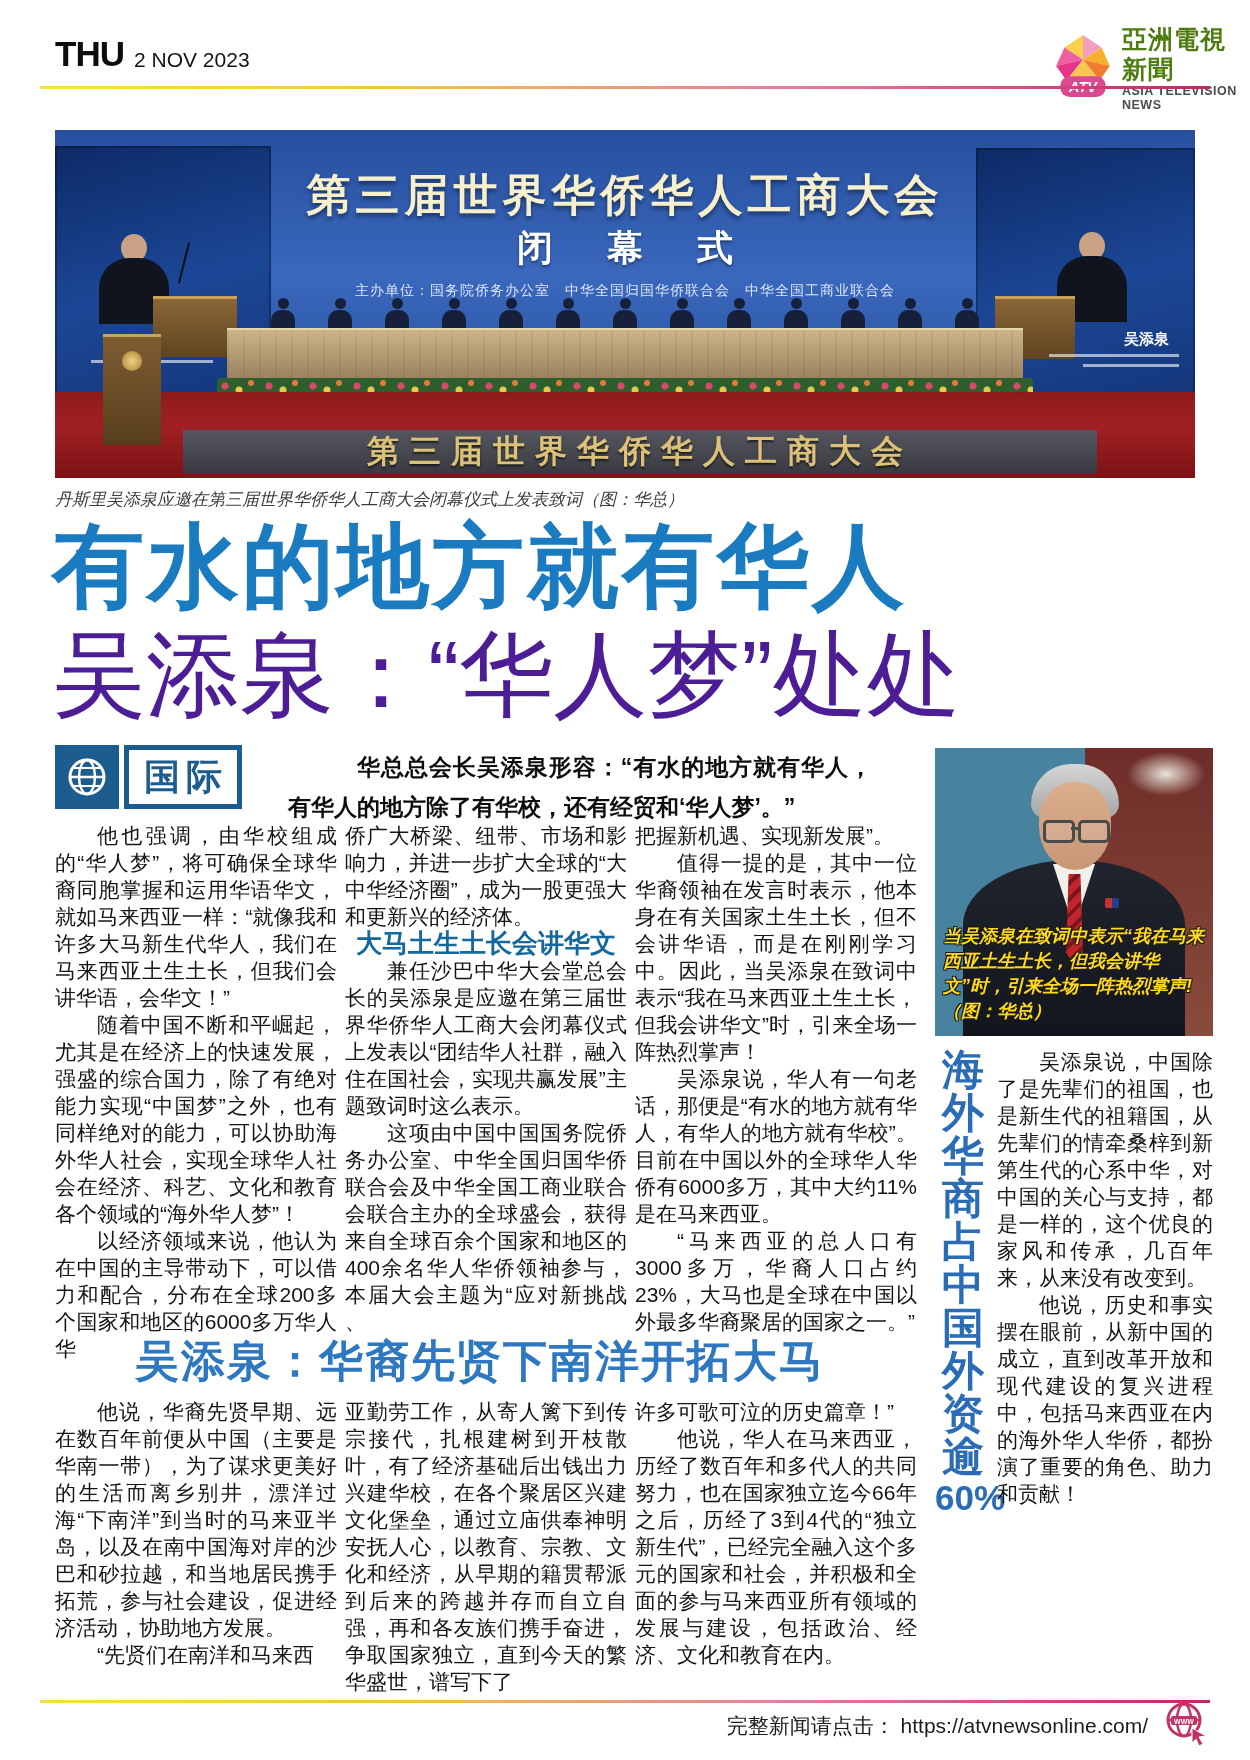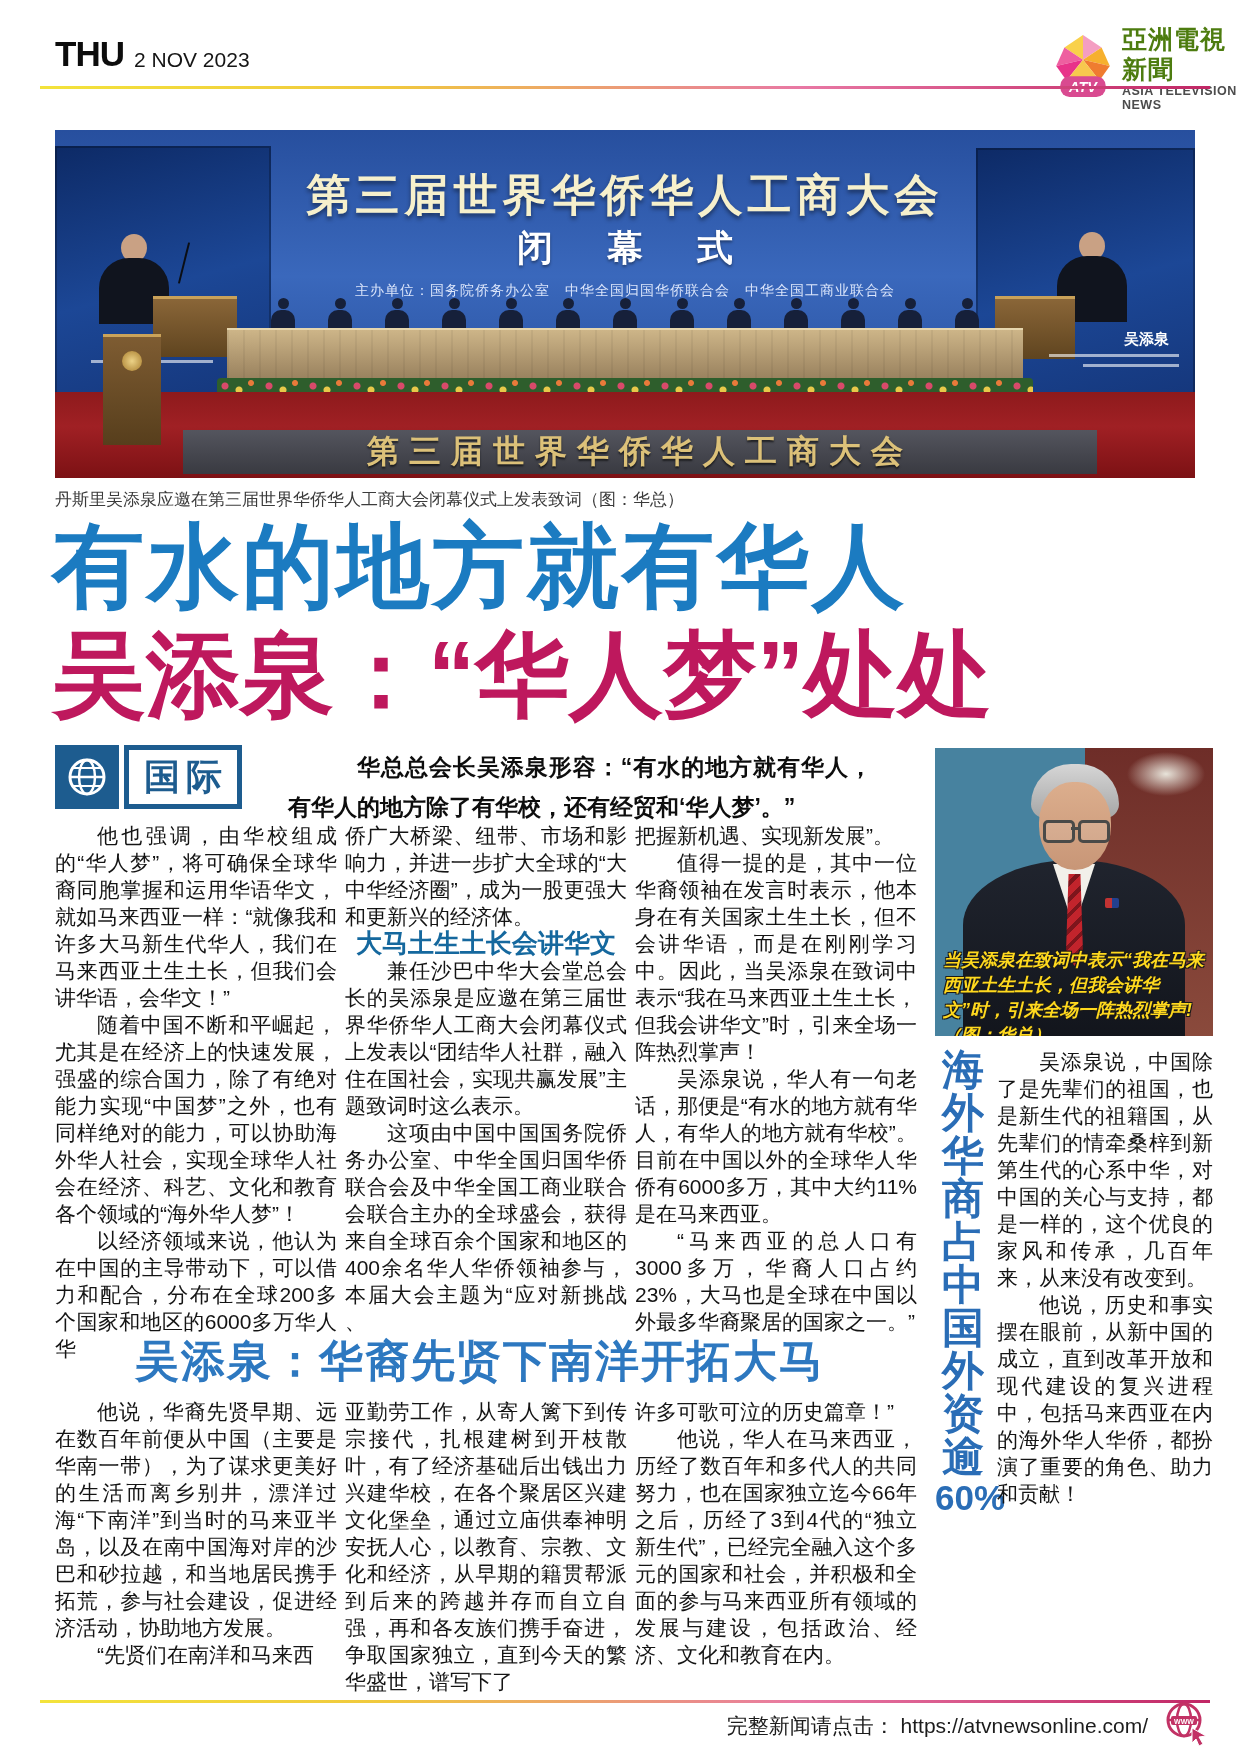--- a/index.html
+++ b/index.html
@@ -61,25 +61,25 @@
         background-size:44px 18px;background-repeat:repeat-x;}
   .floor{left:0;right:0;top:262px;height:86px;background:linear-gradient(180deg,#8e1a1c,#a02024 40%,#7c1114);}
   .rostrum{left:48px;top:204px;width:58px;height:108px;background:linear-gradient(#7e5c32,#573e1c);
         border-top:3px solid #caa35a;}
   .rostrum-emblem{left:19px;top:14px;width:20px;height:20px;border-radius:50%;
         background:radial-gradient(#ecd287,#a87d2e);}
   .stage-banner{left:128px;right:98px;top:300px;height:44px;background:linear-gradient(180deg,#54555e,#393a41);
         display:flex;align-items:center;justify-content:center;font-size:32px;font-weight:900;
         color:#dcc179;letter-spacing:10px;text-shadow:0 2px 2px rgba(0,0,0,.6);}
 
-  .hero-cap{left:55px;top:488px;width:1120px;font-size:17px;color:#3b3b3b;}
+  .hero-cap{left:55px;top:488px;width:1120px;font-size:17px;font-style:italic;color:#3b3b3b;}
 
   
   .kicker{left:52px;top:514px;font-size:92px;line-height:104px;font-weight:900;color:#1b7bc1;letter-spacing:3px;}
-  .mainline{left:52px;top:620px;font-size:94px;line-height:110px;font-weight:700;color:#be185d;}
+  .mainline{left:52px;top:620px;font-size:94px;line-height:110px;font-weight:400;color:#4c1d95;}
 
   
   .badge{left:55px;top:745px;display:flex;height:64px;}
   .badge-globe{width:64px;height:64px;background:#1d5c8f;display:flex;align-items:center;justify-content:center;}
   .badge-box{width:118px;height:64px;border:5px solid #1d5c8f;box-sizing:border-box;margin-left:5px;
         display:flex;align-items:center;justify-content:center;font-size:36px;font-weight:900;
         color:#1d5c8f;letter-spacing:6px;text-indent:6px;}
   .intro{left:288px;top:747px;width:584px;font-size:23px;font-weight:bold;line-height:40px;
         text-indent:3em;text-align:justify;color:#0d0d0d;}
 
@@ -107,21 +107,21 @@
   .po-bridge{left:136px;top:79px;width:8px;height:3px;background:#4a4a48;}
   .po-suit{left:28px;top:112px;width:222px;height:180px;border-radius:54% 54% 0 0/70px;
         background:linear-gradient(#20242e,#12151c);}
   .po-shirt{left:118px;top:116px;width:42px;height:64px;background:#f2f0ea;
         clip-path:polygon(0 0,100% 0,50% 100%);}
   .po-tie{left:131px;top:126px;width:17px;height:92px;
         background:repeating-linear-gradient(135deg,#c2242c 0 7px,#7e151c 7px 11px);
         clip-path:polygon(15% 0,85% 0,100% 85%,50% 100%,0 85%);}
   .po-pin{left:170px;top:150px;width:14px;height:10px;border-radius:2px;
         background:linear-gradient(90deg,#c23333 50%,#23408e 50%);}
-  .po-cap{left:8px;right:6px;top:200px;font-size:18px;line-height:25px;font-style:italic;font-weight:bold;
+  .po-cap{left:8px;right:6px;top:176px;font-size:18px;line-height:25px;font-style:italic;font-weight:bold;
         color:#ffd91e;text-shadow:1px 1px 0 #1a1a1a,-1px -1px 0 #1a1a1a,1px -1px 0 #1a1a1a,-1px 1px 0 #1a1a1a;}
 
   
   .rail{left:935px;top:1048px;width:278px;font-size:21px;line-height:27px;text-align:justify;color:#141414;}
   .rail p{margin:0;text-indent:2em;}
   .v-head{float:left;width:56px;padding:0 6px 24px 0;}
   .v-char{display:block;font-size:42px;line-height:43px;font-weight:900;color:#2a6db6;text-align:center;}
   .v-pct{display:block;font-size:35px;font-weight:900;color:#2a6db6;text-align:center;margin-top:6px;}
 
   

